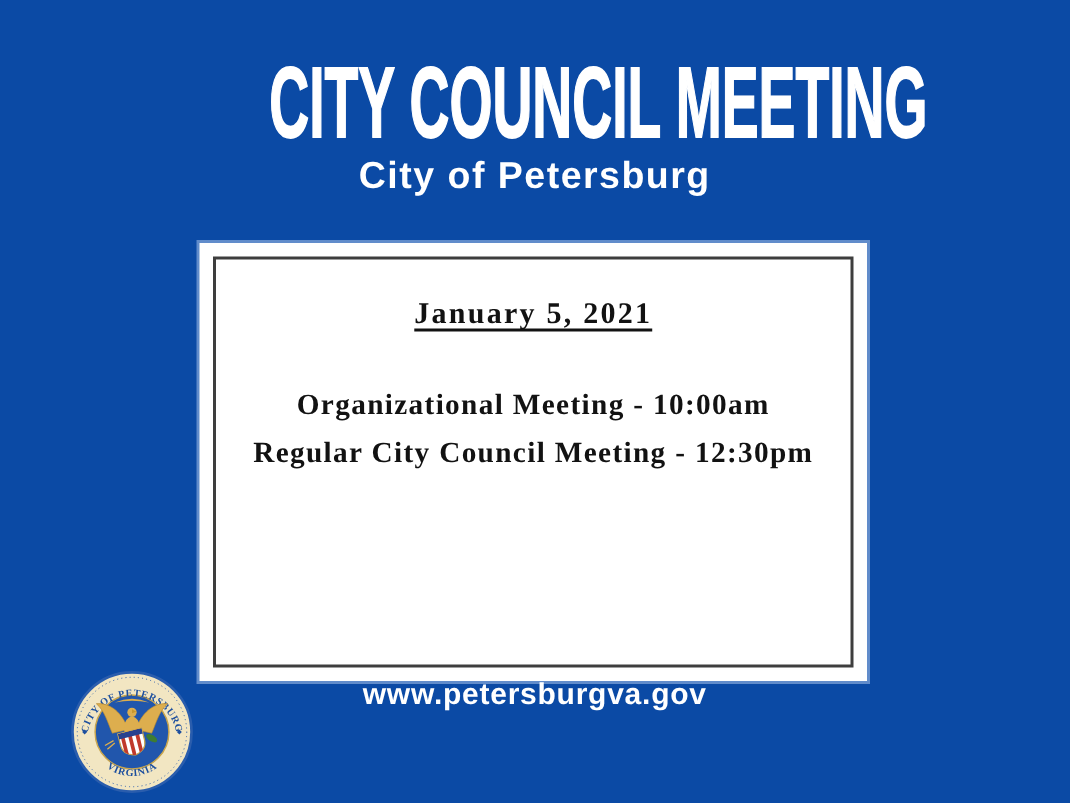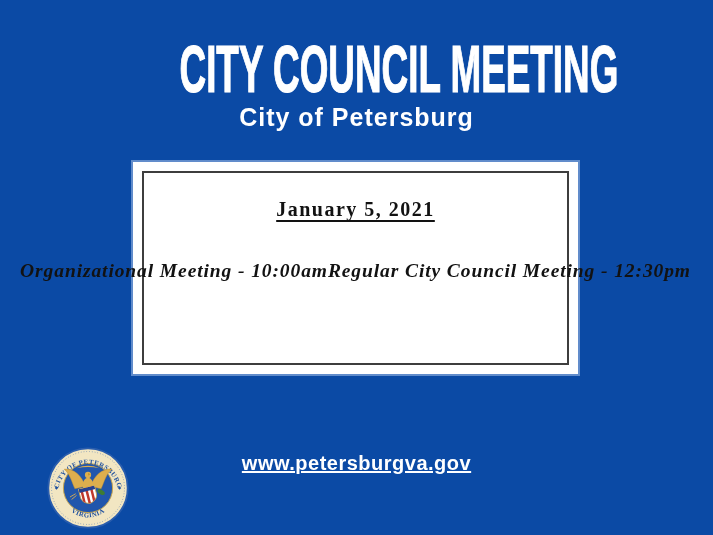--- a/index.html
+++ b/index.html
@@ -51,21 +51,21 @@
     letter-spacing: 1px;
     color: #ffffff;
   }
 
   
   .card {
     position: absolute;
     left: 133px;
     top: 162px;
     width: 445px;
-    height: 212px;
+    height: 292px;
     background: #ffffff;
     box-shadow: 0 0 0 2px rgba(170, 195, 235, 0.55);
   }
   .card-inner-border {
     position: absolute;
     inset: 9px;
     border: 2px solid #3e3e3e;
     pointer-events: none;
   }
   .card-content {
@@ -84,21 +84,21 @@
     font-size: 20px;
     font-weight: 700;
     letter-spacing: 1.5px;
     text-decoration: underline;
     text-decoration-thickness: 1.5px;
     text-underline-offset: 4px;
   }
   .card-lines {
     margin-top: 34px;
     display: flex;
-    font-style: italic;
+    flex-direction: column;
   }
   .card-line {
     font-size: 19.5px;
     font-weight: 700;
     letter-spacing: 0.9px;
     line-height: 32px;
     white-space: nowrap;
   }
 
   
@@ -107,21 +107,20 @@
     top: 449px;
     left: 0;
     width: 713px;
     text-align: center;
     font-family: "Liberation Sans", sans-serif;
     font-weight: 700;
     font-size: 20px;
     line-height: 28px;
     letter-spacing: 0.5px;
     color: #ffffff;
-    text-decoration: underline;
   }
 
   
   .seal {
     position: absolute;
     left: 47px;
     top: 447px;
     width: 82px;
     height: 82px;
   }

